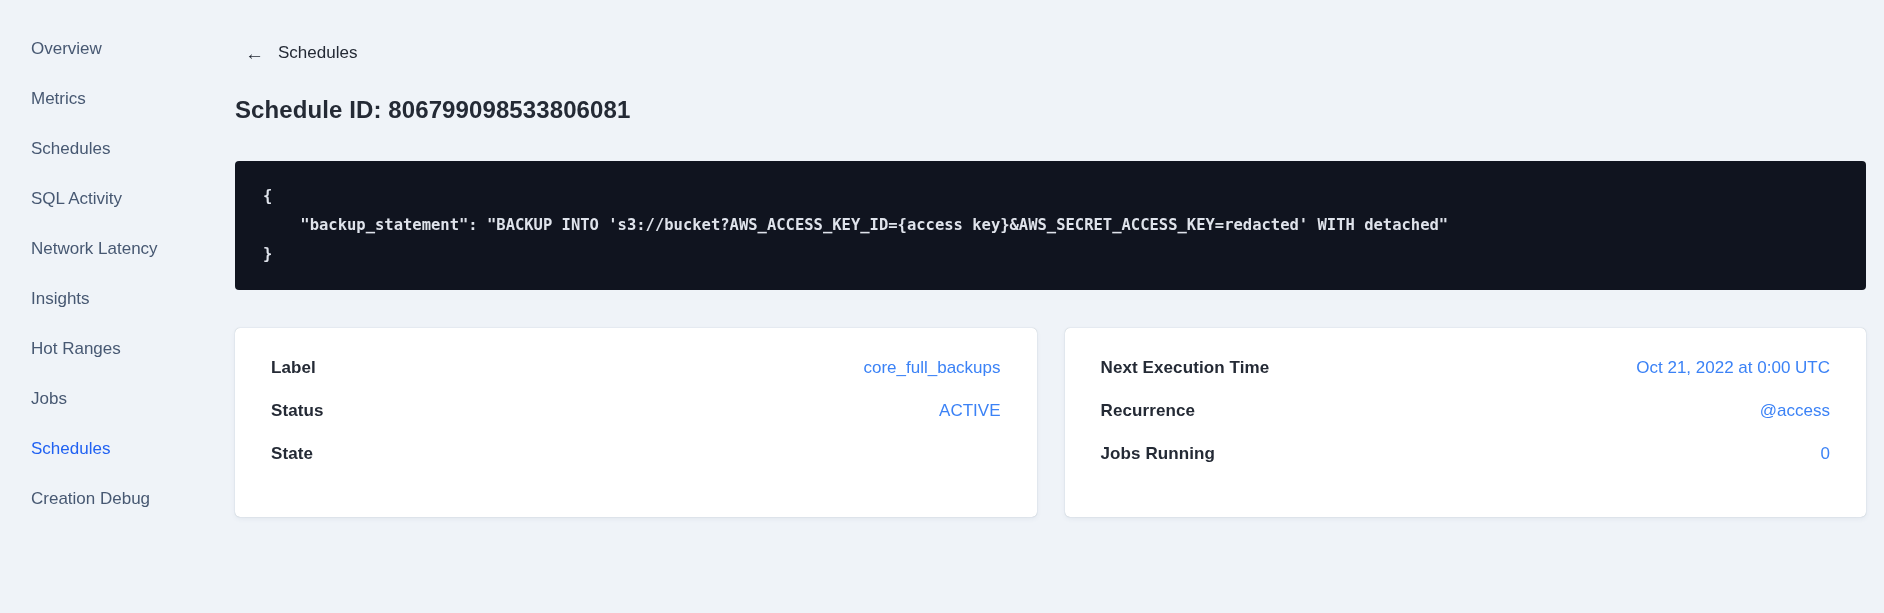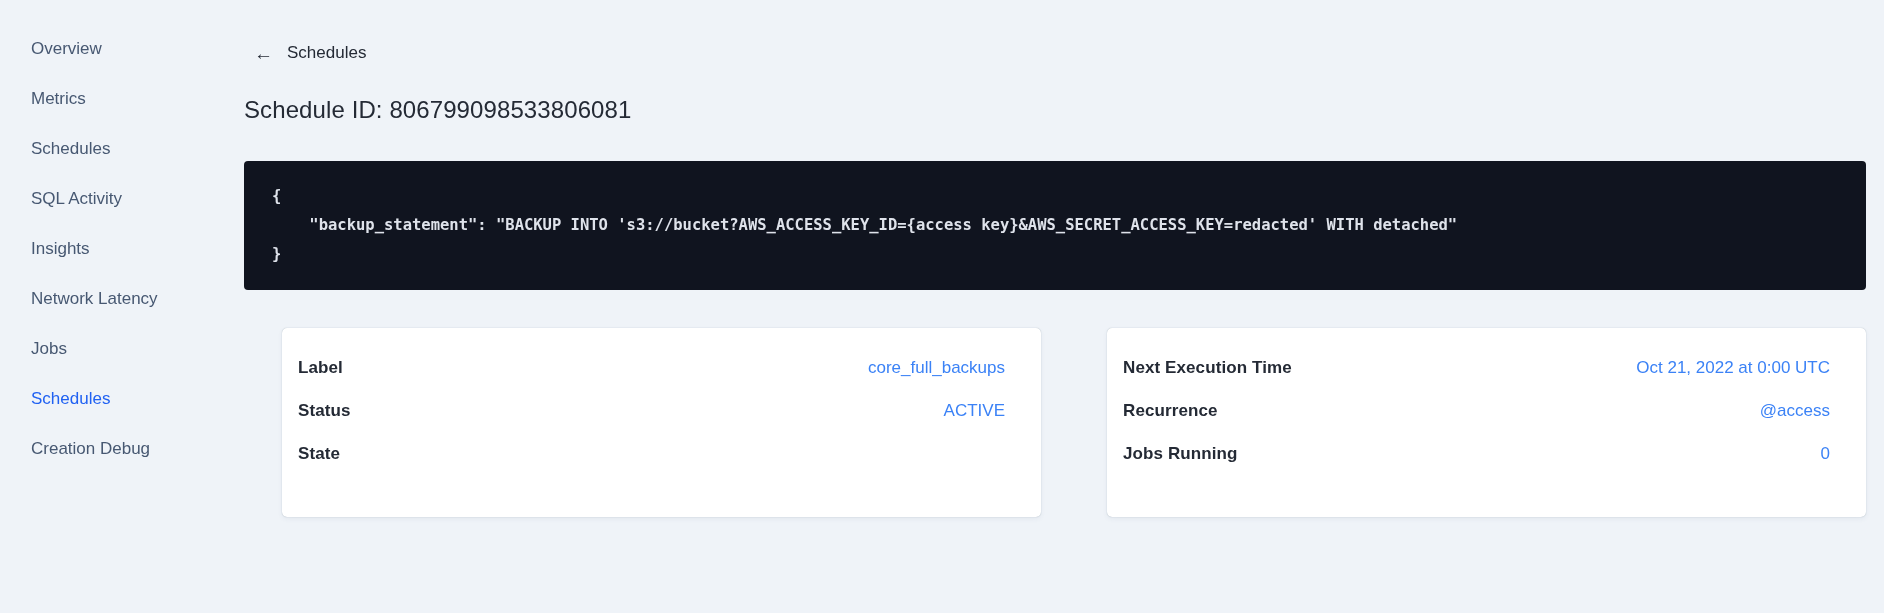--- a/index.html
+++ b/index.html
@@ -1,15 +1,15 @@
 <!DOCTYPE html>
 <html><head>
 <meta charset="utf-8">
 <style>
-  * { margin: 0; padding: 0; box-sizing: border-box; gap: 9px; }
+  * { margin: 0; padding: 0; box-sizing: border-box; }
   html, body {
     width: 1884px; height: 613px;
     font-family: "Liberation Sans", sans-serif;
     background: #eff3f8;
     overflow: hidden;
   }
   .layout { display: flex; width: 100%; height: 100%; }
 
   
   .sidebar {
@@ -39,21 +39,21 @@
     gap: 14px;
     font-size: 17px;
     color: #242a35;
     cursor: pointer;
     margin-left: 10px;
   }
   .back-arrow { font-size: 19px; line-height: 1; color: #242a35; }
   .page-title {
     margin-top: 32px;
     font-size: 24px;
-    font-weight: 400;
+    font-weight: 700;
     color: #242a35;
     letter-spacing: 0.1px;
   }
   
   .code-block {
     margin-top: 37px;
     background: #10141f;
     border-radius: 4px;
     padding: 21px 28px;
     width: 100%;
@@ -71,22 +71,21 @@
     margin-top: 38px;
     display: flex;
     gap: 28px;
     align-items: flex-start;
   }
   .card {
     flex: 1 1 0;
     background: #ffffff;
     border-radius: 5px;
     box-shadow: 0 0 1px rgba(67,90,111,0.45), 0 2px 5px rgba(60,80,110,0.07);
-    padding: 30px 36px 30px 16px;
-    margin-left: 38px;
+    padding: 30px 36px 30px 36px;
   }
   .detail-row {
     display: flex;
     justify-content: space-between;
     align-items: baseline;
     height: 20px;
     margin-bottom: 23px;
   }
   .detail-label {
     font-size: 17px;
@@ -103,22 +102,23 @@
 </head>
 <body>
 
 <div class="layout">
 
   <nav class="sidebar">
     <div class="nav-item">Overview</div>
     <div class="nav-item">Metrics</div>
     <div class="nav-item">Schedules</div>
     <div class="nav-item">SQL Activity</div>
+    <div class="nav-item">Network Latency</div>
     <div class="nav-item">Insights</div>
-    <div class="nav-item">Network Latency</div>
+    <div class="nav-item">Hot Ranges</div>
     <div class="nav-item">Jobs</div>
     <div class="nav-item active">Schedules</div>
     <div class="nav-item">Creation Debug</div>
   </nav>
 
   <main class="main">
 
     <div class="back-link">
       <span class="back-arrow">←</span>
       <span>Schedules</span>

